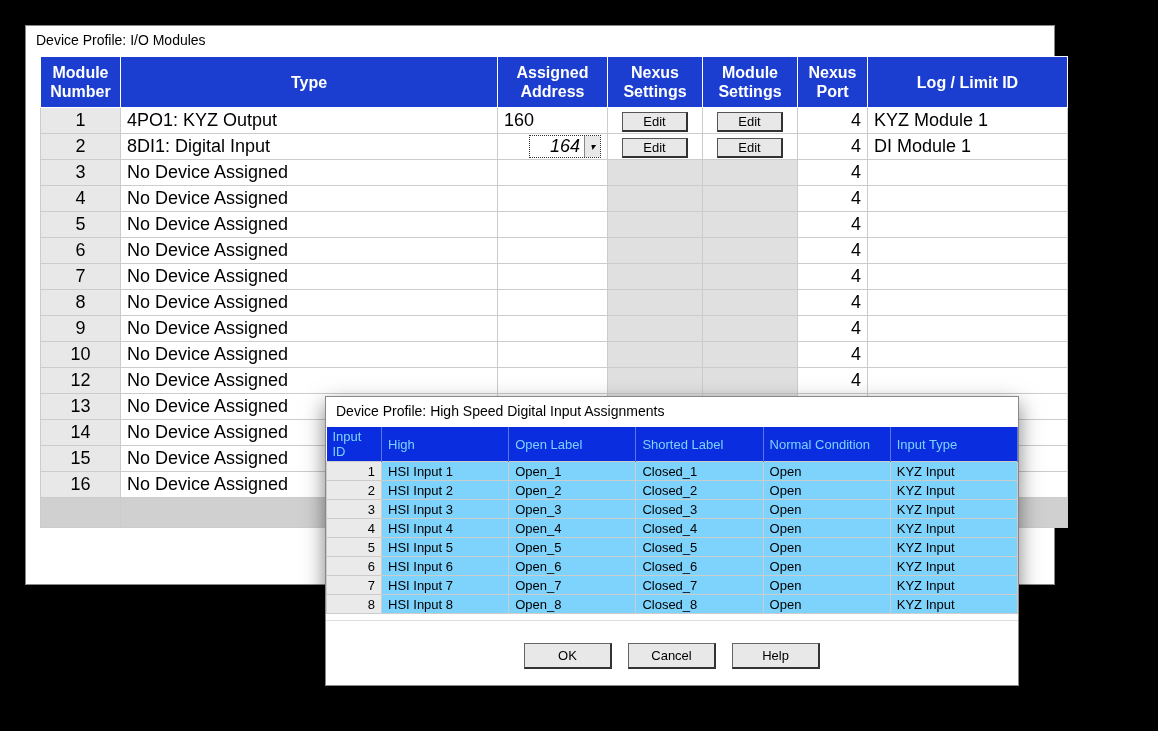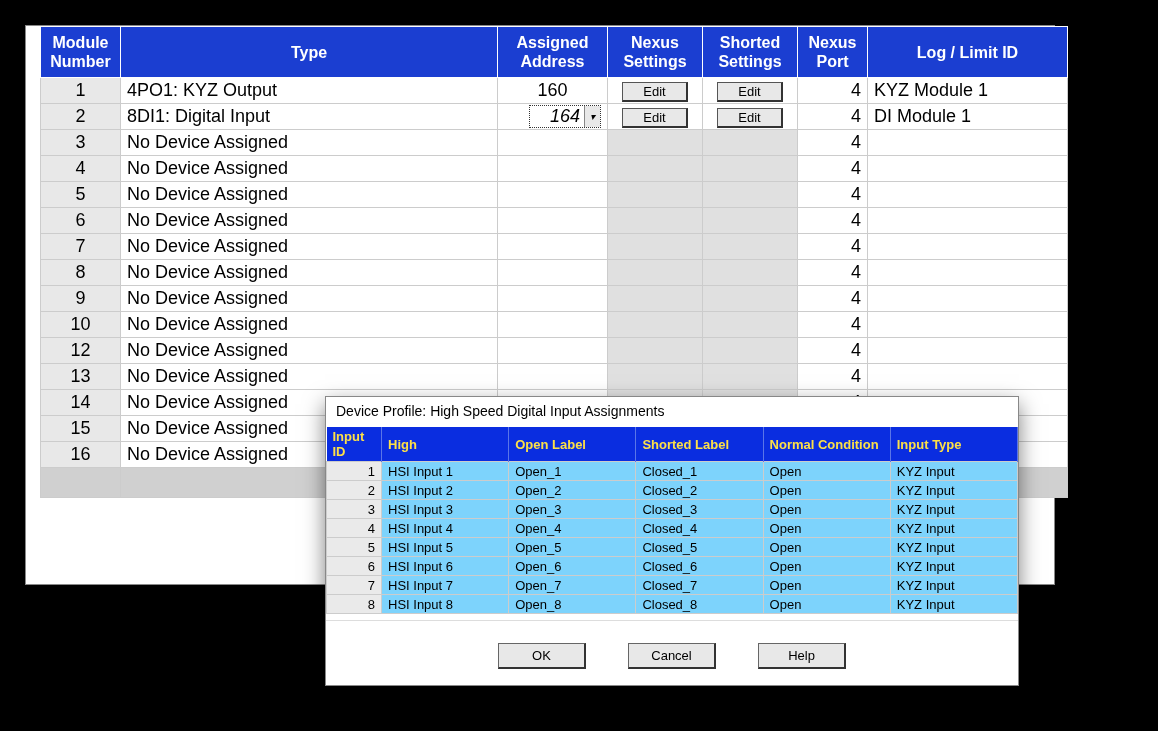--- a/index.html
+++ b/index.html
@@ -61,21 +61,21 @@
   }
   .io-table .col-modnum { width: 80px; }
   .io-table .col-type { width: auto; }
   .io-table .col-addr { width: 110px; }
   .io-table .col-nexset { width: 95px; }
   .io-table .col-modset { width: 95px; }
   .io-table .col-port { width: 70px; }
   .io-table .col-log { width: 200px; }
 
   .io-table td.modnum { text-align: center; background: #e8e8e8; }
-  .io-table td.addr { text-align: center; padding-right:6px;}
+  .io-table td.addr { text-align: left; padding-right:6px;}
   .io-table td.port { text-align: right; padding-right:6px;}
   .io-table td.btn-cell { text-align: center; padding: 1px 4px; }
   .io-table td.blank-grey { background: #e0e0e0; }
   .io-table .footer-row td { background: #d0d0d0; height: 30px; }
 
   .edit-btn {
     background: #e8e8e8;
     border: 1px solid #555;
     border-right: 2px solid #333;
     border-bottom: 2px solid #333;
@@ -112,41 +112,41 @@
     top: 396px;
     width: 694px;
   }
   .hsi-table {
     width: 100%;
     border-collapse: collapse;
     table-layout: fixed;
   }
   .hsi-table th {
     background: #0a2de0;
-    color: #fde047;
-    font-weight: bold;
+    color: #7dd3fc;
+    font-weight: normal;
     font-size: 13px;
     text-align: left;
     padding: 2px 6px;
     border-right: 1px solid #5a75e8;
   }
   .hsi-table td {
     border: 1px solid #ccc;
     padding: 1px 6px;
     font-size: 13px;
     background: #7dd3fc;
     height: 19px;
     vertical-align: middle;
   }
   .hsi-table .col-id { width: 55px; }
   .hsi-table td.idcell { text-align: right; background: #eaeaea; }
   .dialog-buttons {
     display: flex;
     justify-content: center;
-    gap: 42px;
+    gap: 16px;
     padding: 22px 0 16px 0;
     border-top: 1px solid #ddd;
     margin-top: 6px;
   }
   .dlg-btn {
     background: #e8e8e8;
     border: 1px solid #666;
     border-right: 2px solid #333;
     border-bottom: 2px solid #333;
     font-size: 13px;
@@ -154,37 +154,38 @@
     width: 88px;
     cursor: pointer;
     font-family: inherit;
   }
   .underline-first::first-letter { text-decoration: underline; }
 </style>
 </head>
 <body>
 
 <div class="window main-window">
+  <div class="window-title">Device Profile: I/O Modules</div>
   <table class="io-table">
     <colgroup>
       <col class="col-modnum">
         <col class="col-type">
         <col class="col-addr">
       <col class="col-nexset">
         <col class="col-modset">
         <col class="col-port">
         <col class="col-log">
     </colgroup>
     <thead>
       <tr>
         <th>Module Number</th>
         <th>Type</th>
         <th>Assigned Address</th>
         <th>Nexus Settings</th>
-        <th>Shorted Settings</th>
+        <th>Module Settings</th>
         <th>Nexus Port</th>
         <th>Log / Limit ID</th>
       </tr>
     </thead>
     <tbody id="io-tbody">
         <tr>
           <td class="modnum">1</td>
           <td>4PO1: KYZ Output</td>
           <td class="addr">160</td>
           <td class="btn-cell"><button class="edit-btn">Edit</button></td>

